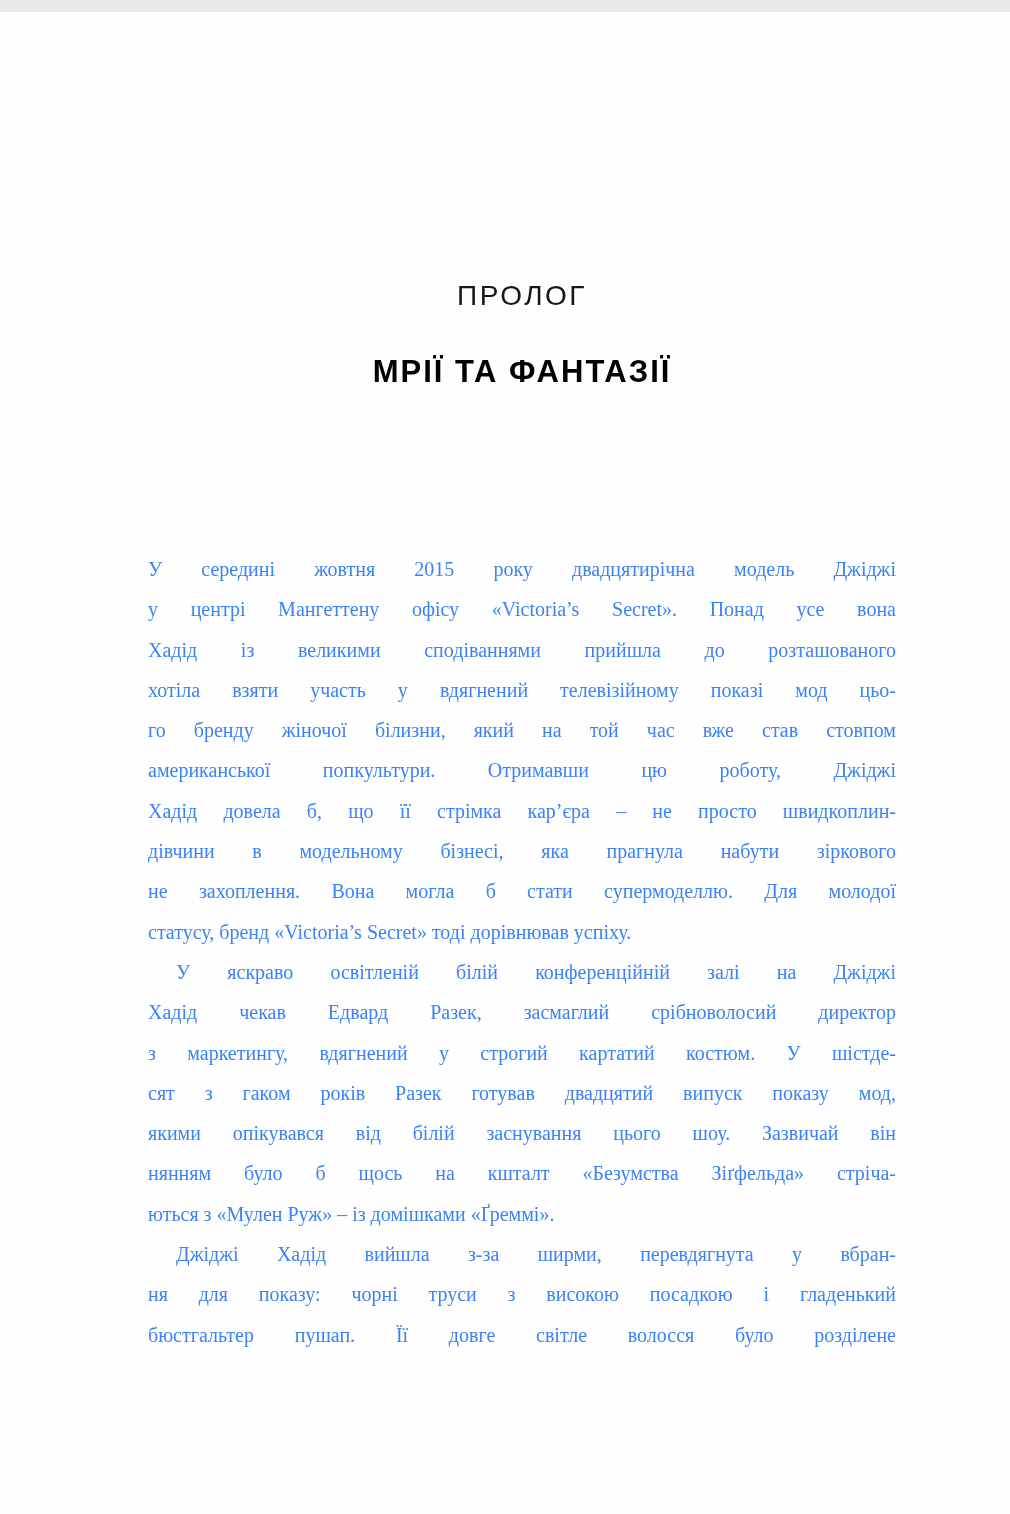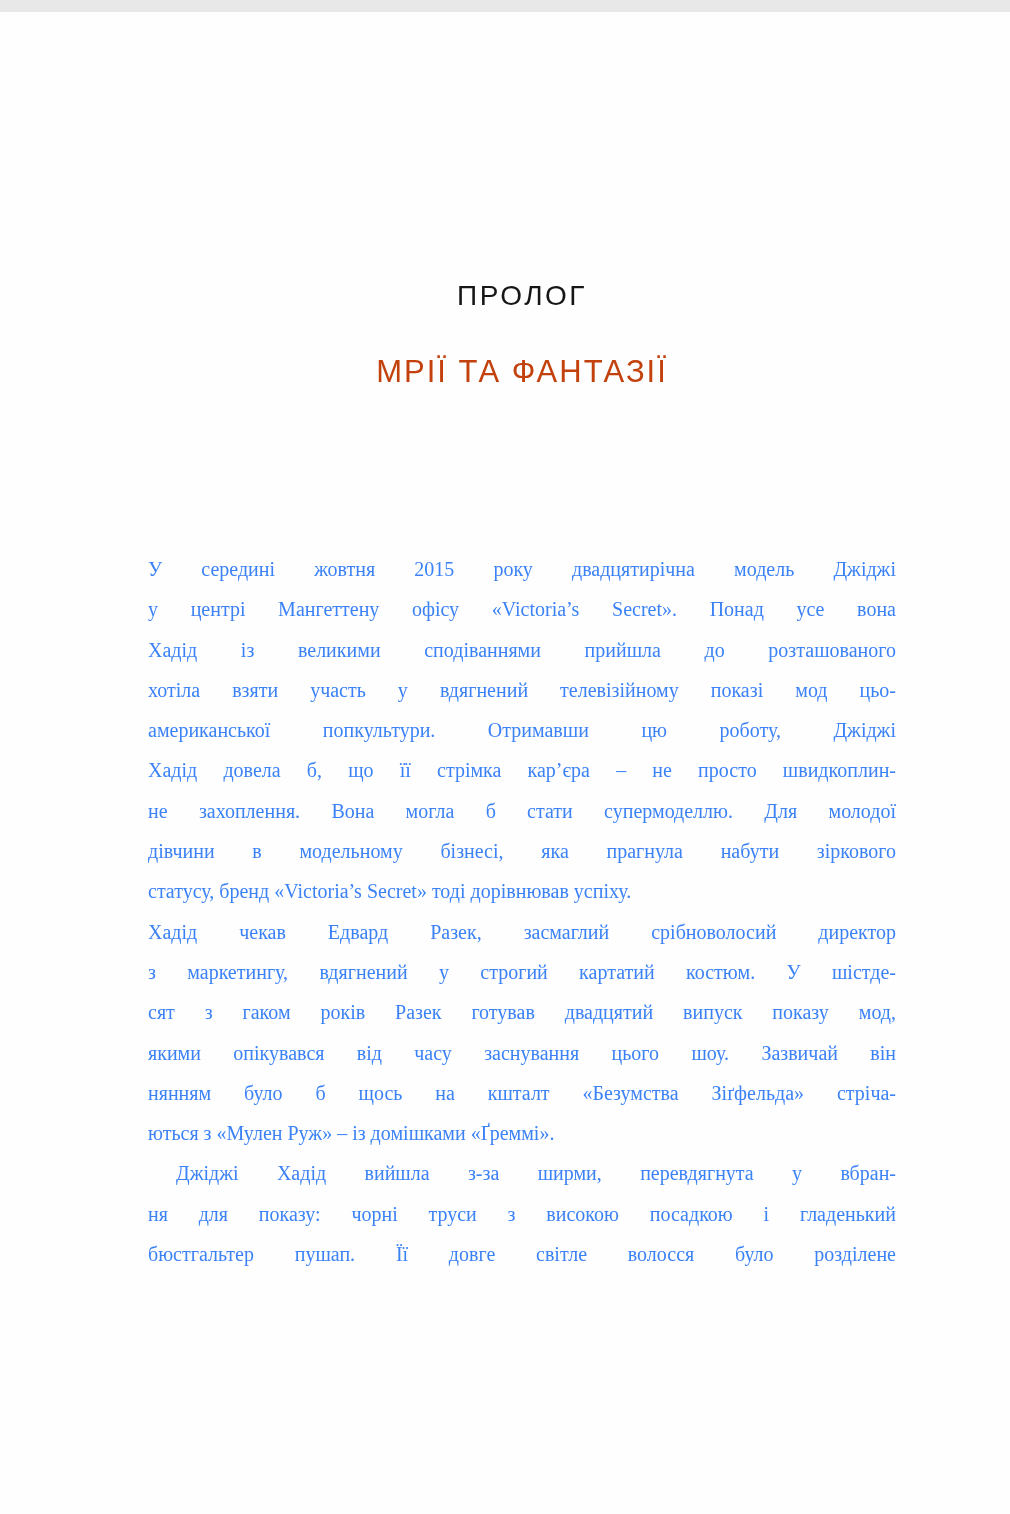--- a/index.html
+++ b/index.html
@@ -30,24 +30,24 @@
     color: #161616;
   }
   .title {
     position: absolute;
     left: 148px;
     width: 748px;
     top: 344px;
     text-align: center;
     font-family: "Liberation Sans", sans-serif;
     font-size: 31px;
-    font-weight: 400;
+    font-weight: 700;
     letter-spacing: 2px;
     line-height: 1;
-    color: #c2410c;
+    color: #000000;
   }
   .body-text {
     position: absolute;
     left: 148px;
     top: 537px;
     width: 748px;
     font-family: "Liberation Serif", serif;
     font-size: 20px;
     color: #3b82f6;
   }
@@ -75,30 +75,32 @@
   <div class="kicker">ПРОЛОГ</div>
 
   <div class="title">МРІЇ ТА ФАНТАЗІЇ</div>
 
   <div class="body-text">
 
     <div class="line">У середині жовтня 2015 року двадцятирічна модель Джіджі</div>
     <div class="line">у центрі Мангеттену офісу «Victoria’s Secret». Понад усе вона</div>
     <div class="line">Хадід із великими сподіваннями прийшла до розташованого</div>
     <div class="line">хотіла взяти участь у вдягнений телевізійному показі мод цьо-</div>
+    <div class="line">го бренду жіночої білизни, який на той час вже став стовпом</div>
     <div class="line">американської попкультури. Отримавши цю роботу, Джіджі</div>
     <div class="line">Хадід довела б, що її стрімка кар’єра – не просто швидкоплин-</div>
+    <div class="line">дівчини в модельному бізнесі, яка прагнула набути зіркового</div>
     <div class="line">не захоплення. Вона могла б стати супермоделлю. Для молодої</div>
-    <div class="line">дівчини в модельному бізнесі, яка прагнула набути зіркового</div>
     <div class="line para-end">статусу, бренд «Victoria’s Secret» тоді дорівнював успіху.</div>
 
+    <div class="line indent">У яскраво освітленій білій конференційній залі на Джіджі</div>
     <div class="line">Хадід чекав Едвард Разек, засмаглий срібноволосий директор</div>
     <div class="line">з маркетингу, вдягнений у строгий картатий костюм. У шістде-</div>
     <div class="line">сят з гаком років Разек готував двадцятий випуск показу мод,</div>
-    <div class="line">якими опікувався від часу заснування цього шоу. Зазвичай він</div>
+    <div class="line">якими опікувався від білій заснування цього шоу. Зазвичай він</div>
     <div class="line">нянням було б щось на кшталт «Безумства Зіґфельда» стріча-</div>
     <div class="line para-end">ються з «Мулен Руж» – із домішками «Ґреммі».</div>
 
     <div class="line indent">Джіджі Хадід вийшла з-за ширми, перевдягнута у вбран-</div>
     <div class="line">ня для показу: чорні труси з високою посадкою і гладенький</div>
     <div class="line">бюстгальтер пушап. Її довге світле волосся було розділене</div>
   </div>
 
 </div>
 

